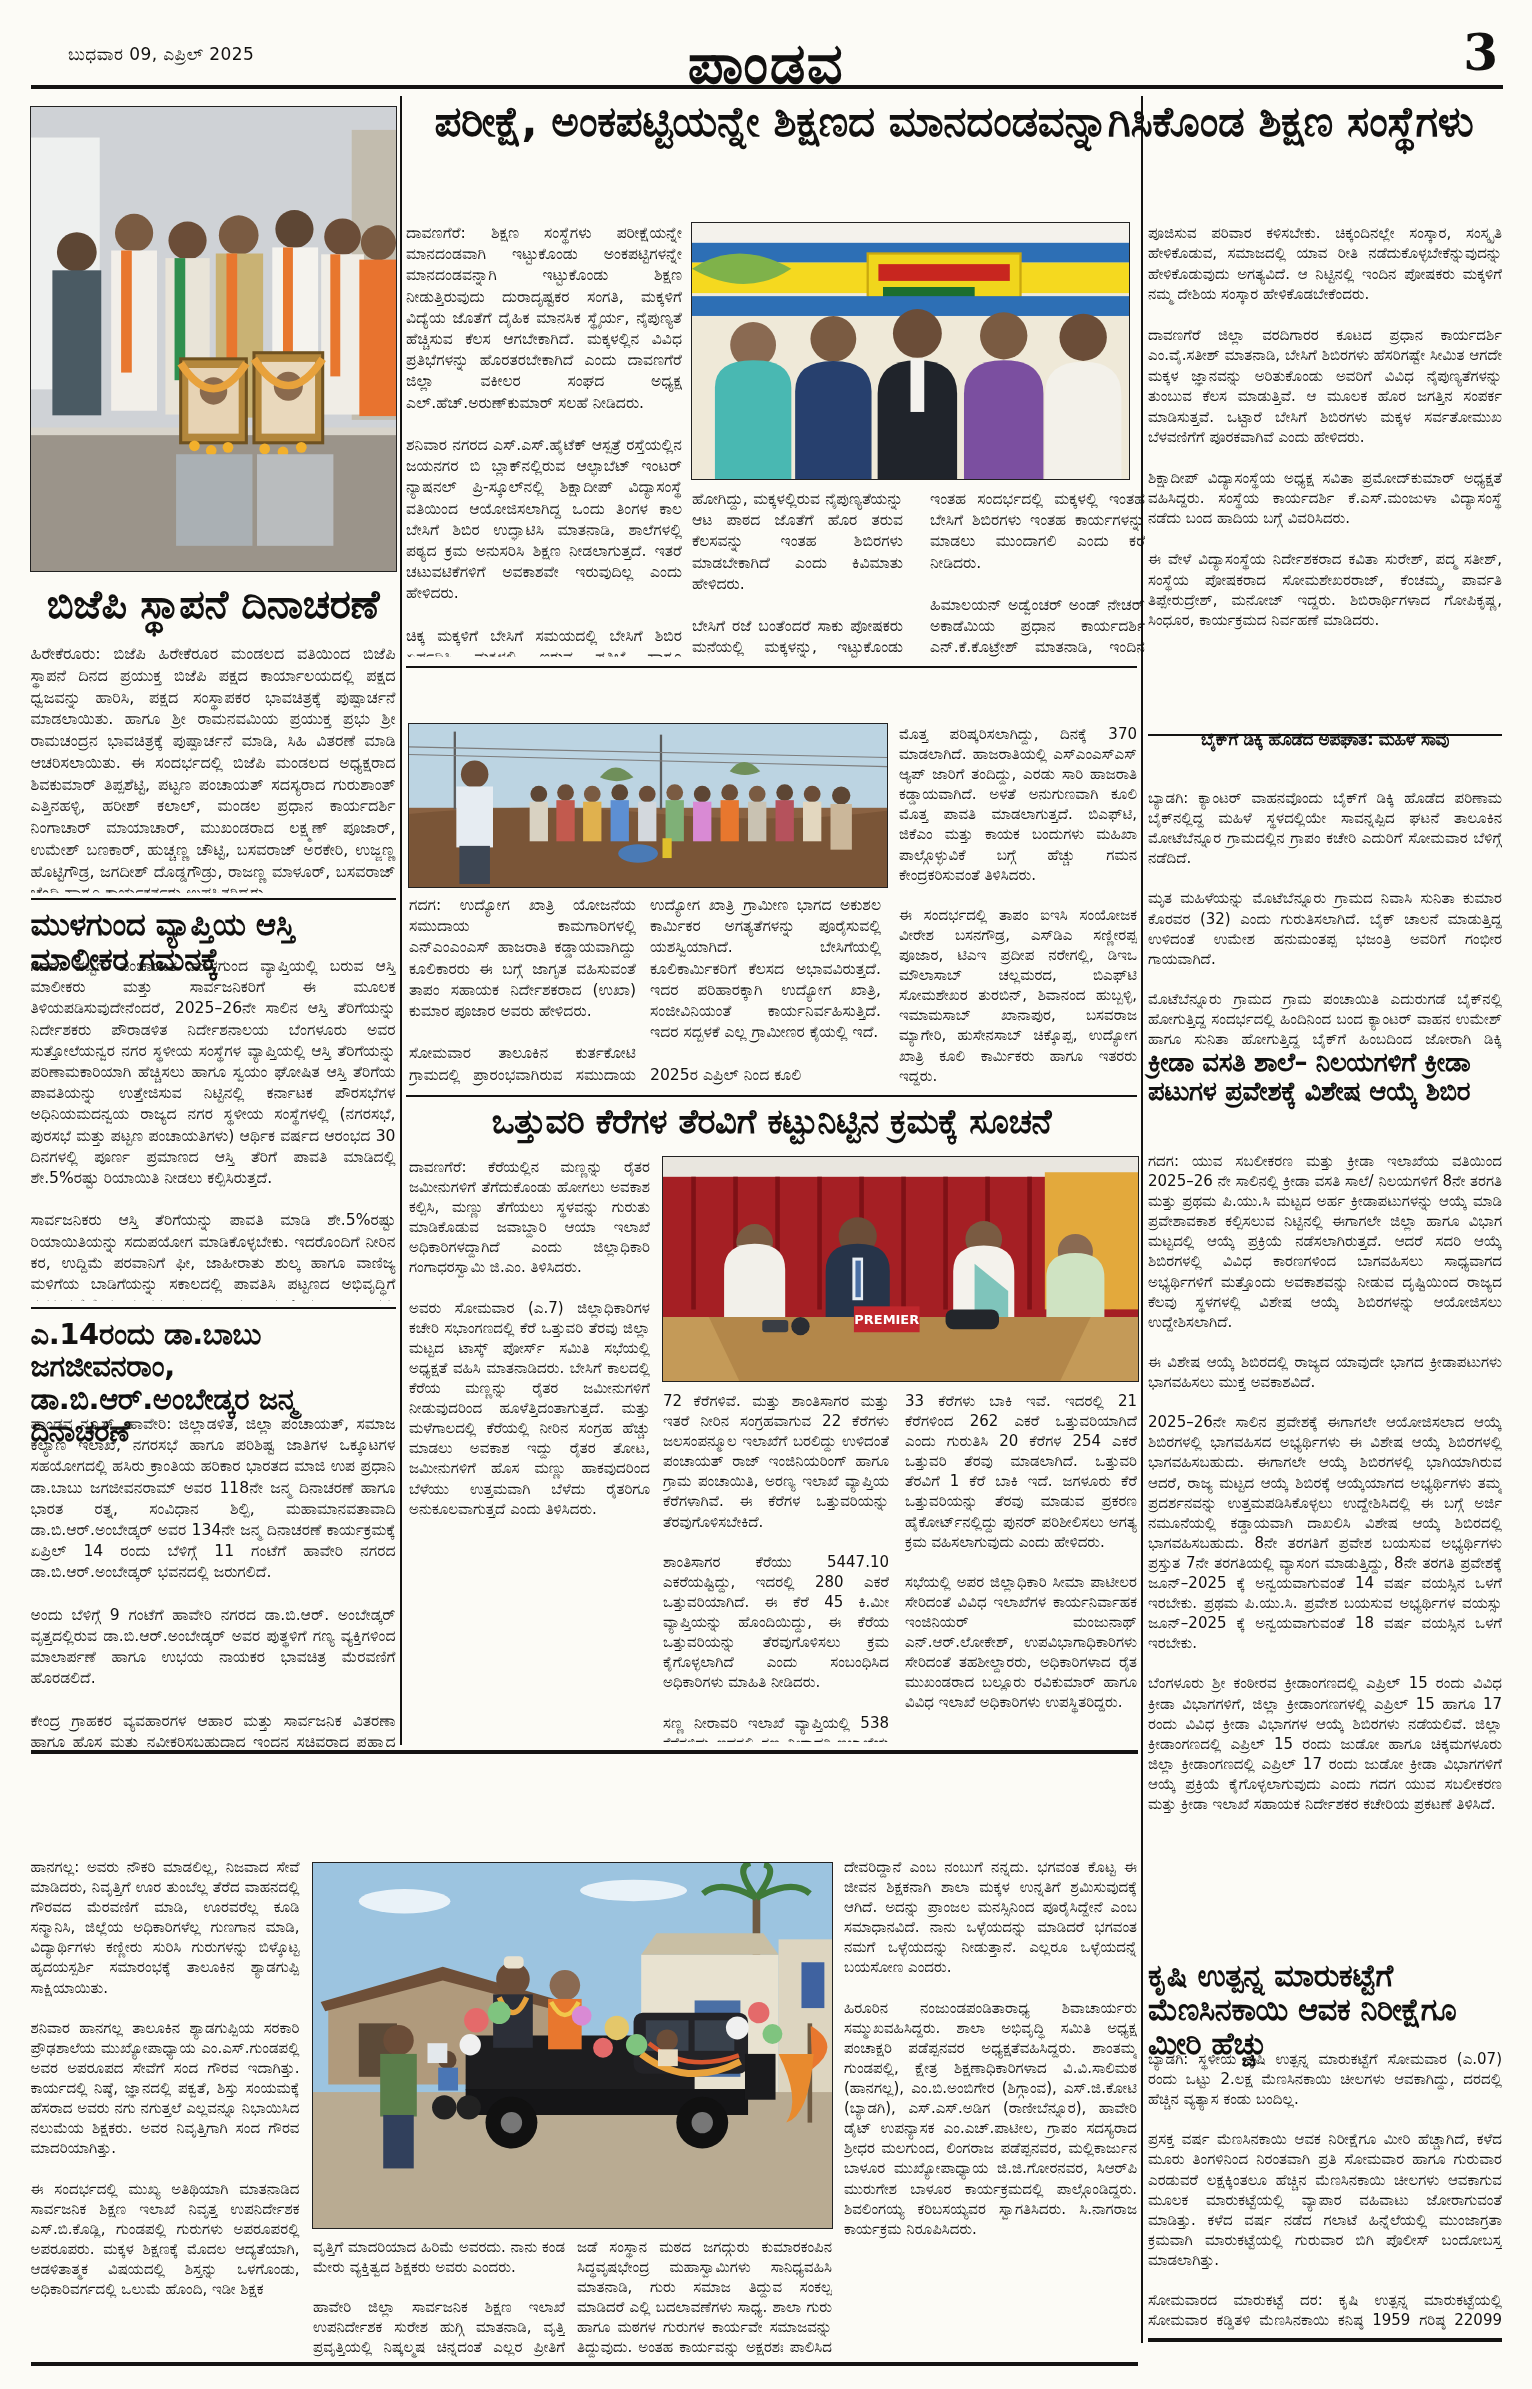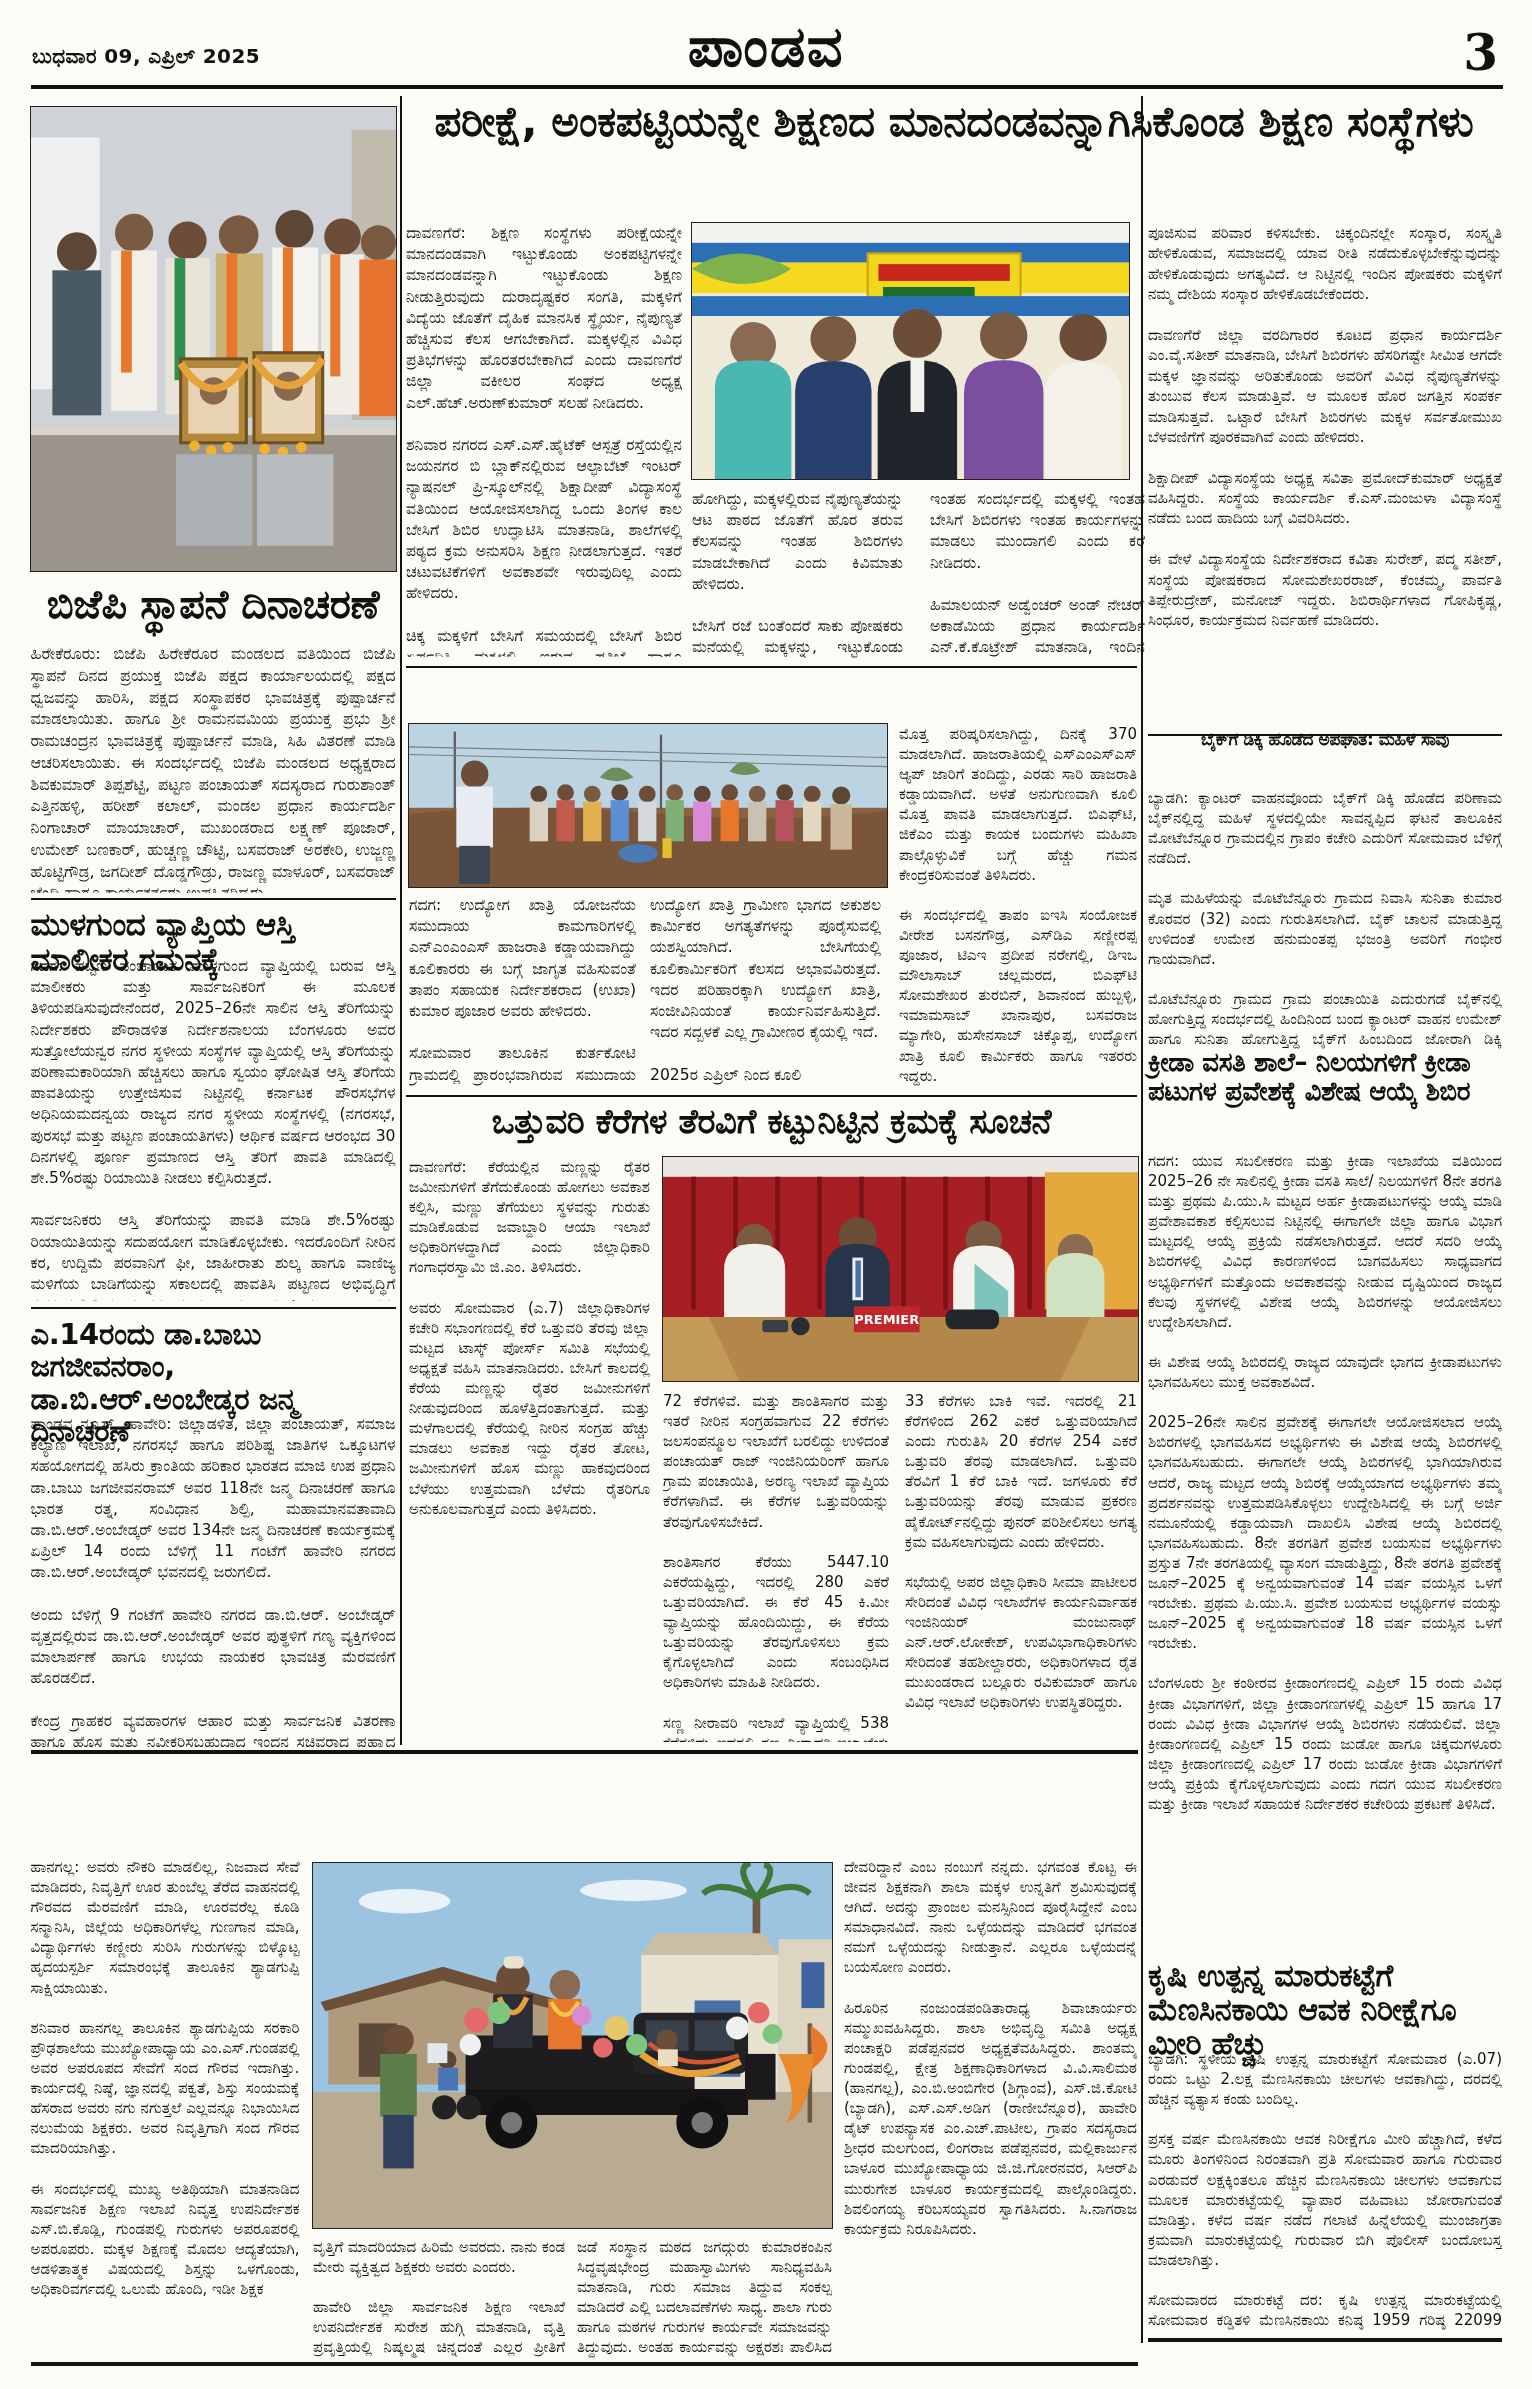--- a/index.html
+++ b/index.html
@@ -8,22 +8,22 @@
     width:1533px;height:2389px;
     background:#fcfbf6;
     font-family:"DejaVu Sans","Liberation Sans",sans-serif;
     color:#121110;
     overflow:hidden;
   }
   .abs{position:absolute;}
   .rule-h{background:#141312;height:3.8px;}
   .rule-h-thin{background:#141312;height:2.3px;}
   .rule-v{background:#141312;width:1.5px;}
-  .date{font-size:20px;font-weight:700;letter-spacing:0.4px;}
-  .masthead{font-size:56px;font-weight:900;letter-spacing:1.5px;text-align:center;}
+  .date{font-size:17px;font-weight:400;letter-spacing:0.4px;margin-left:36px;}
+  .masthead{font-size:56px;font-weight:900;letter-spacing:1.5px;text-align:center;margin-top:17px;}
   .pagenum{font-size:50px;font-weight:700;font-family:"DejaVu Serif","Liberation Serif",serif;}
   .headline{font-weight:900;line-height:1.12;letter-spacing:-0.4px;}
   .headline.center{text-align:center;}
   .body-text{
     font-size:15.6px;line-height:1.36;text-align:justify;
     white-space:pre-line;overflow:hidden;
   }
   .body-text.small{font-size:15px;line-height:1.34;}
   .photo{background:#737373;outline:1.5px solid #222;}
   .photo svg{display:block;width:100%;height:100%;}

